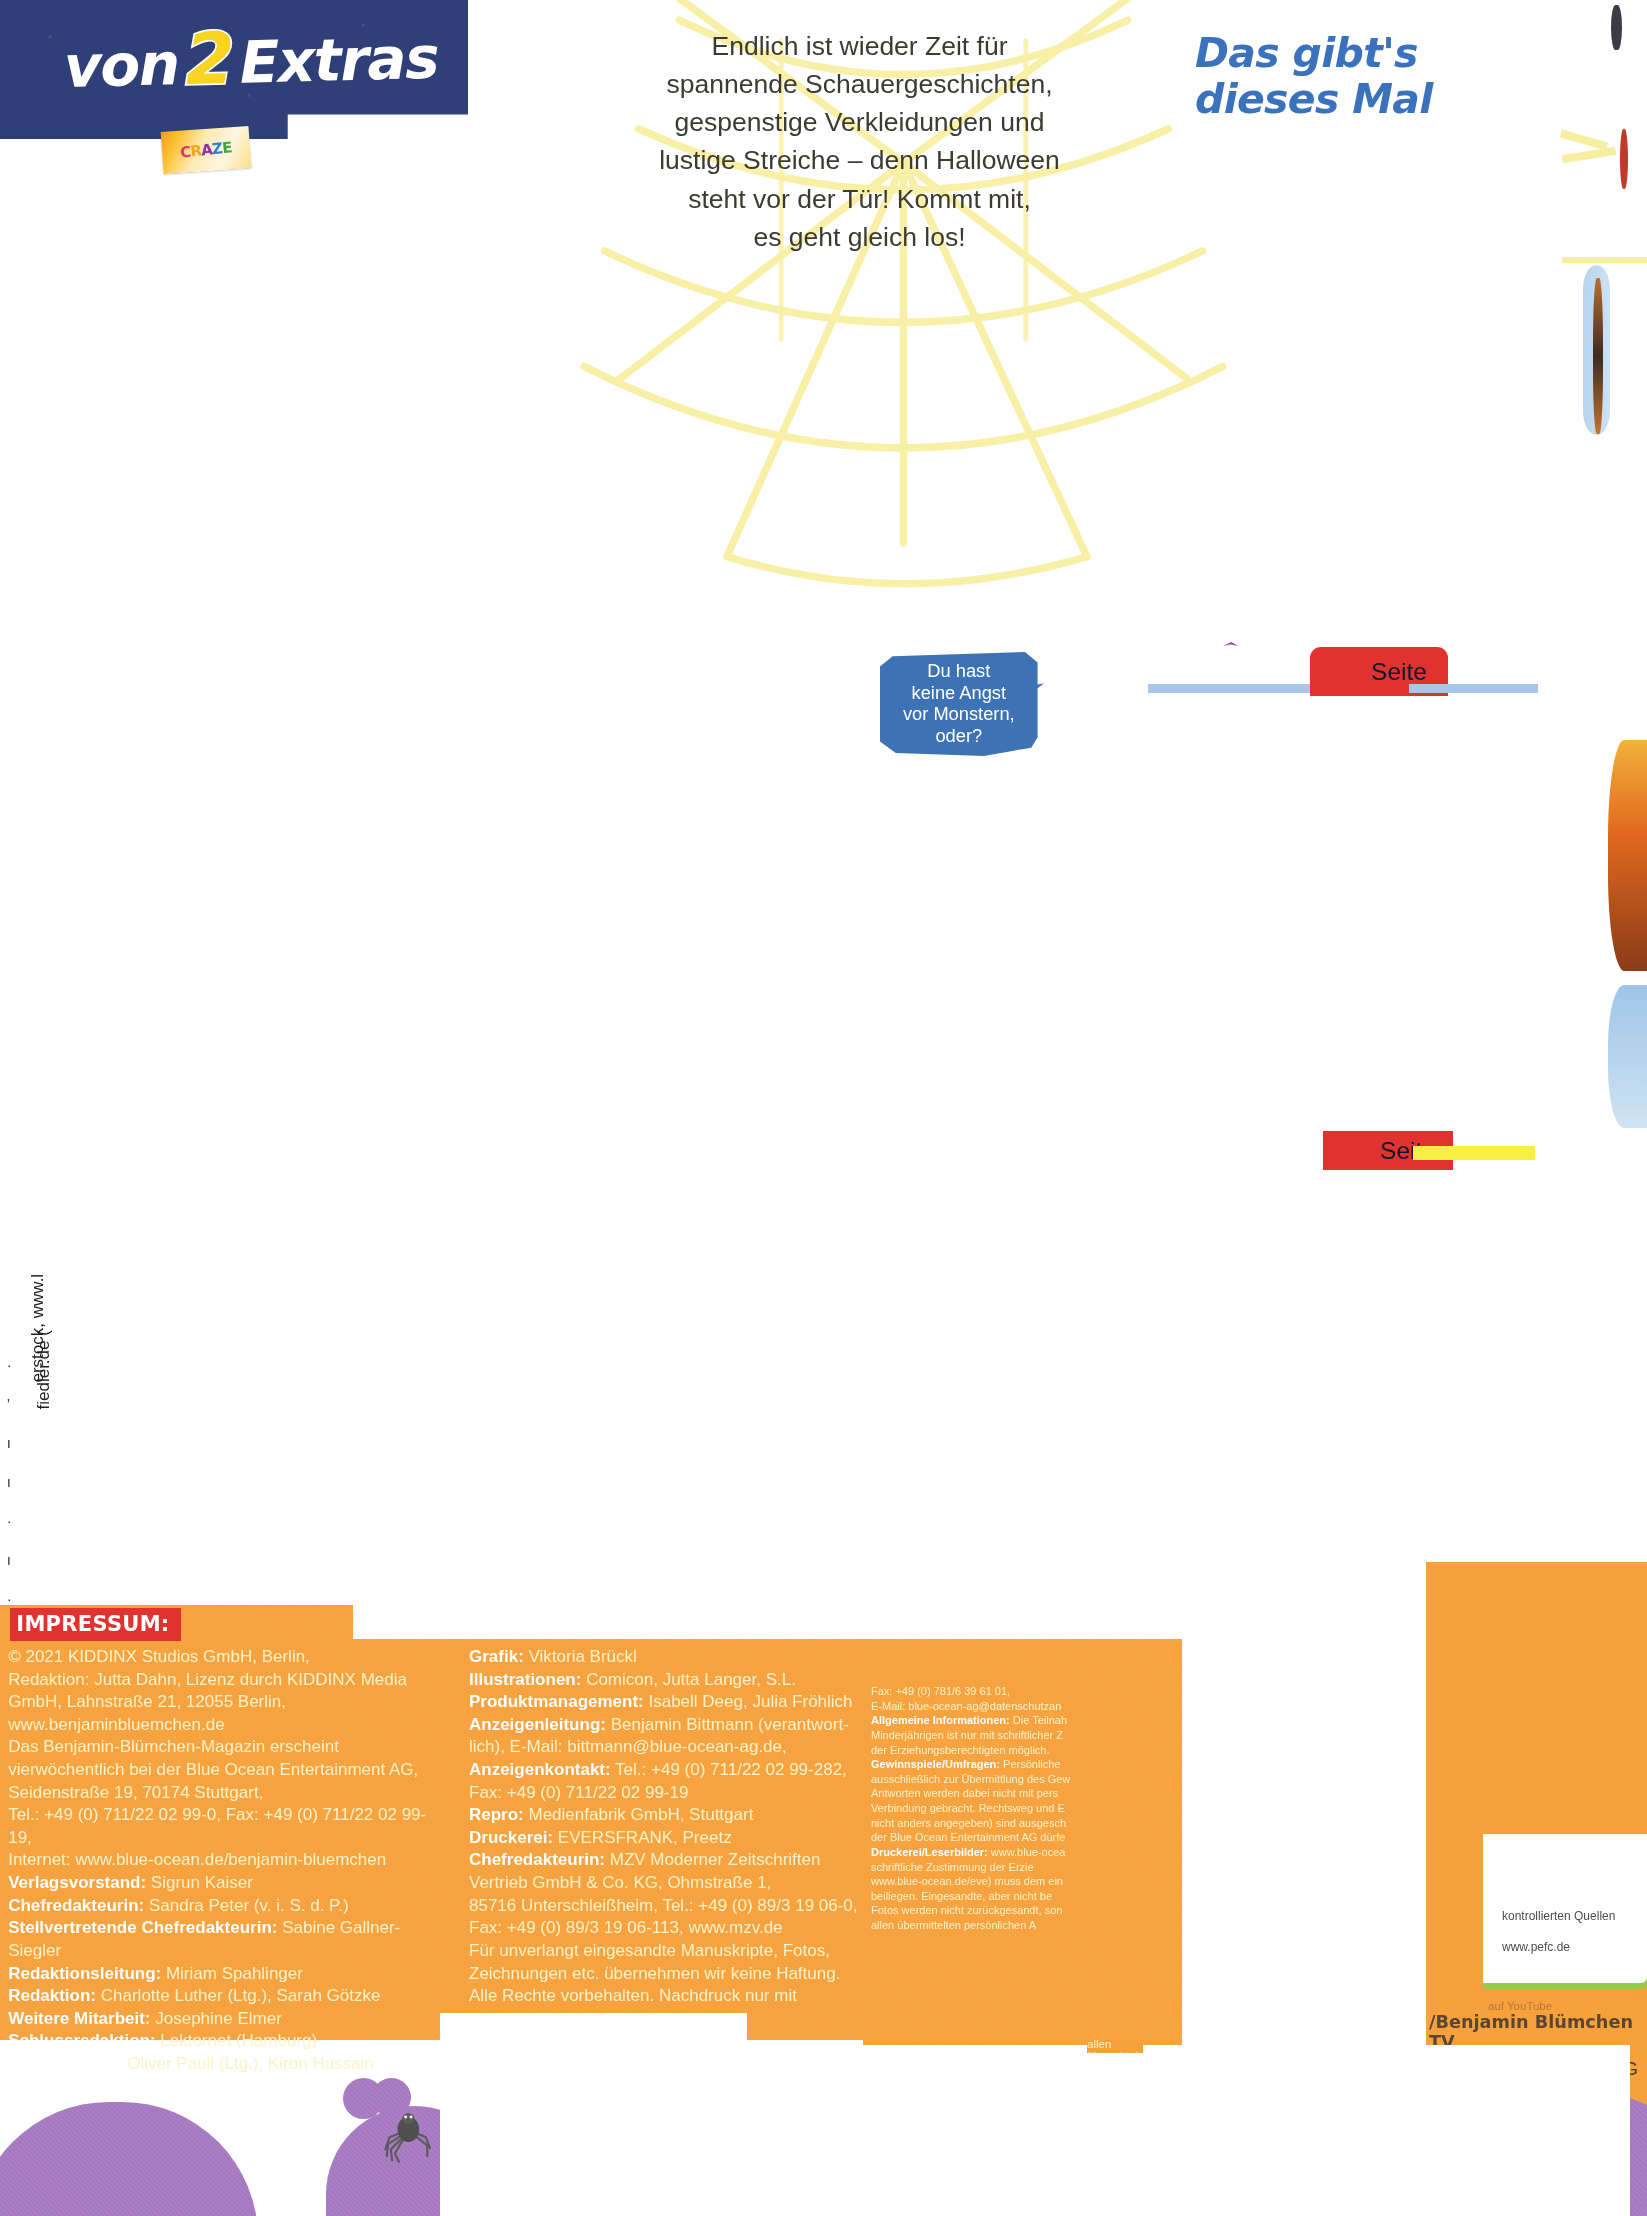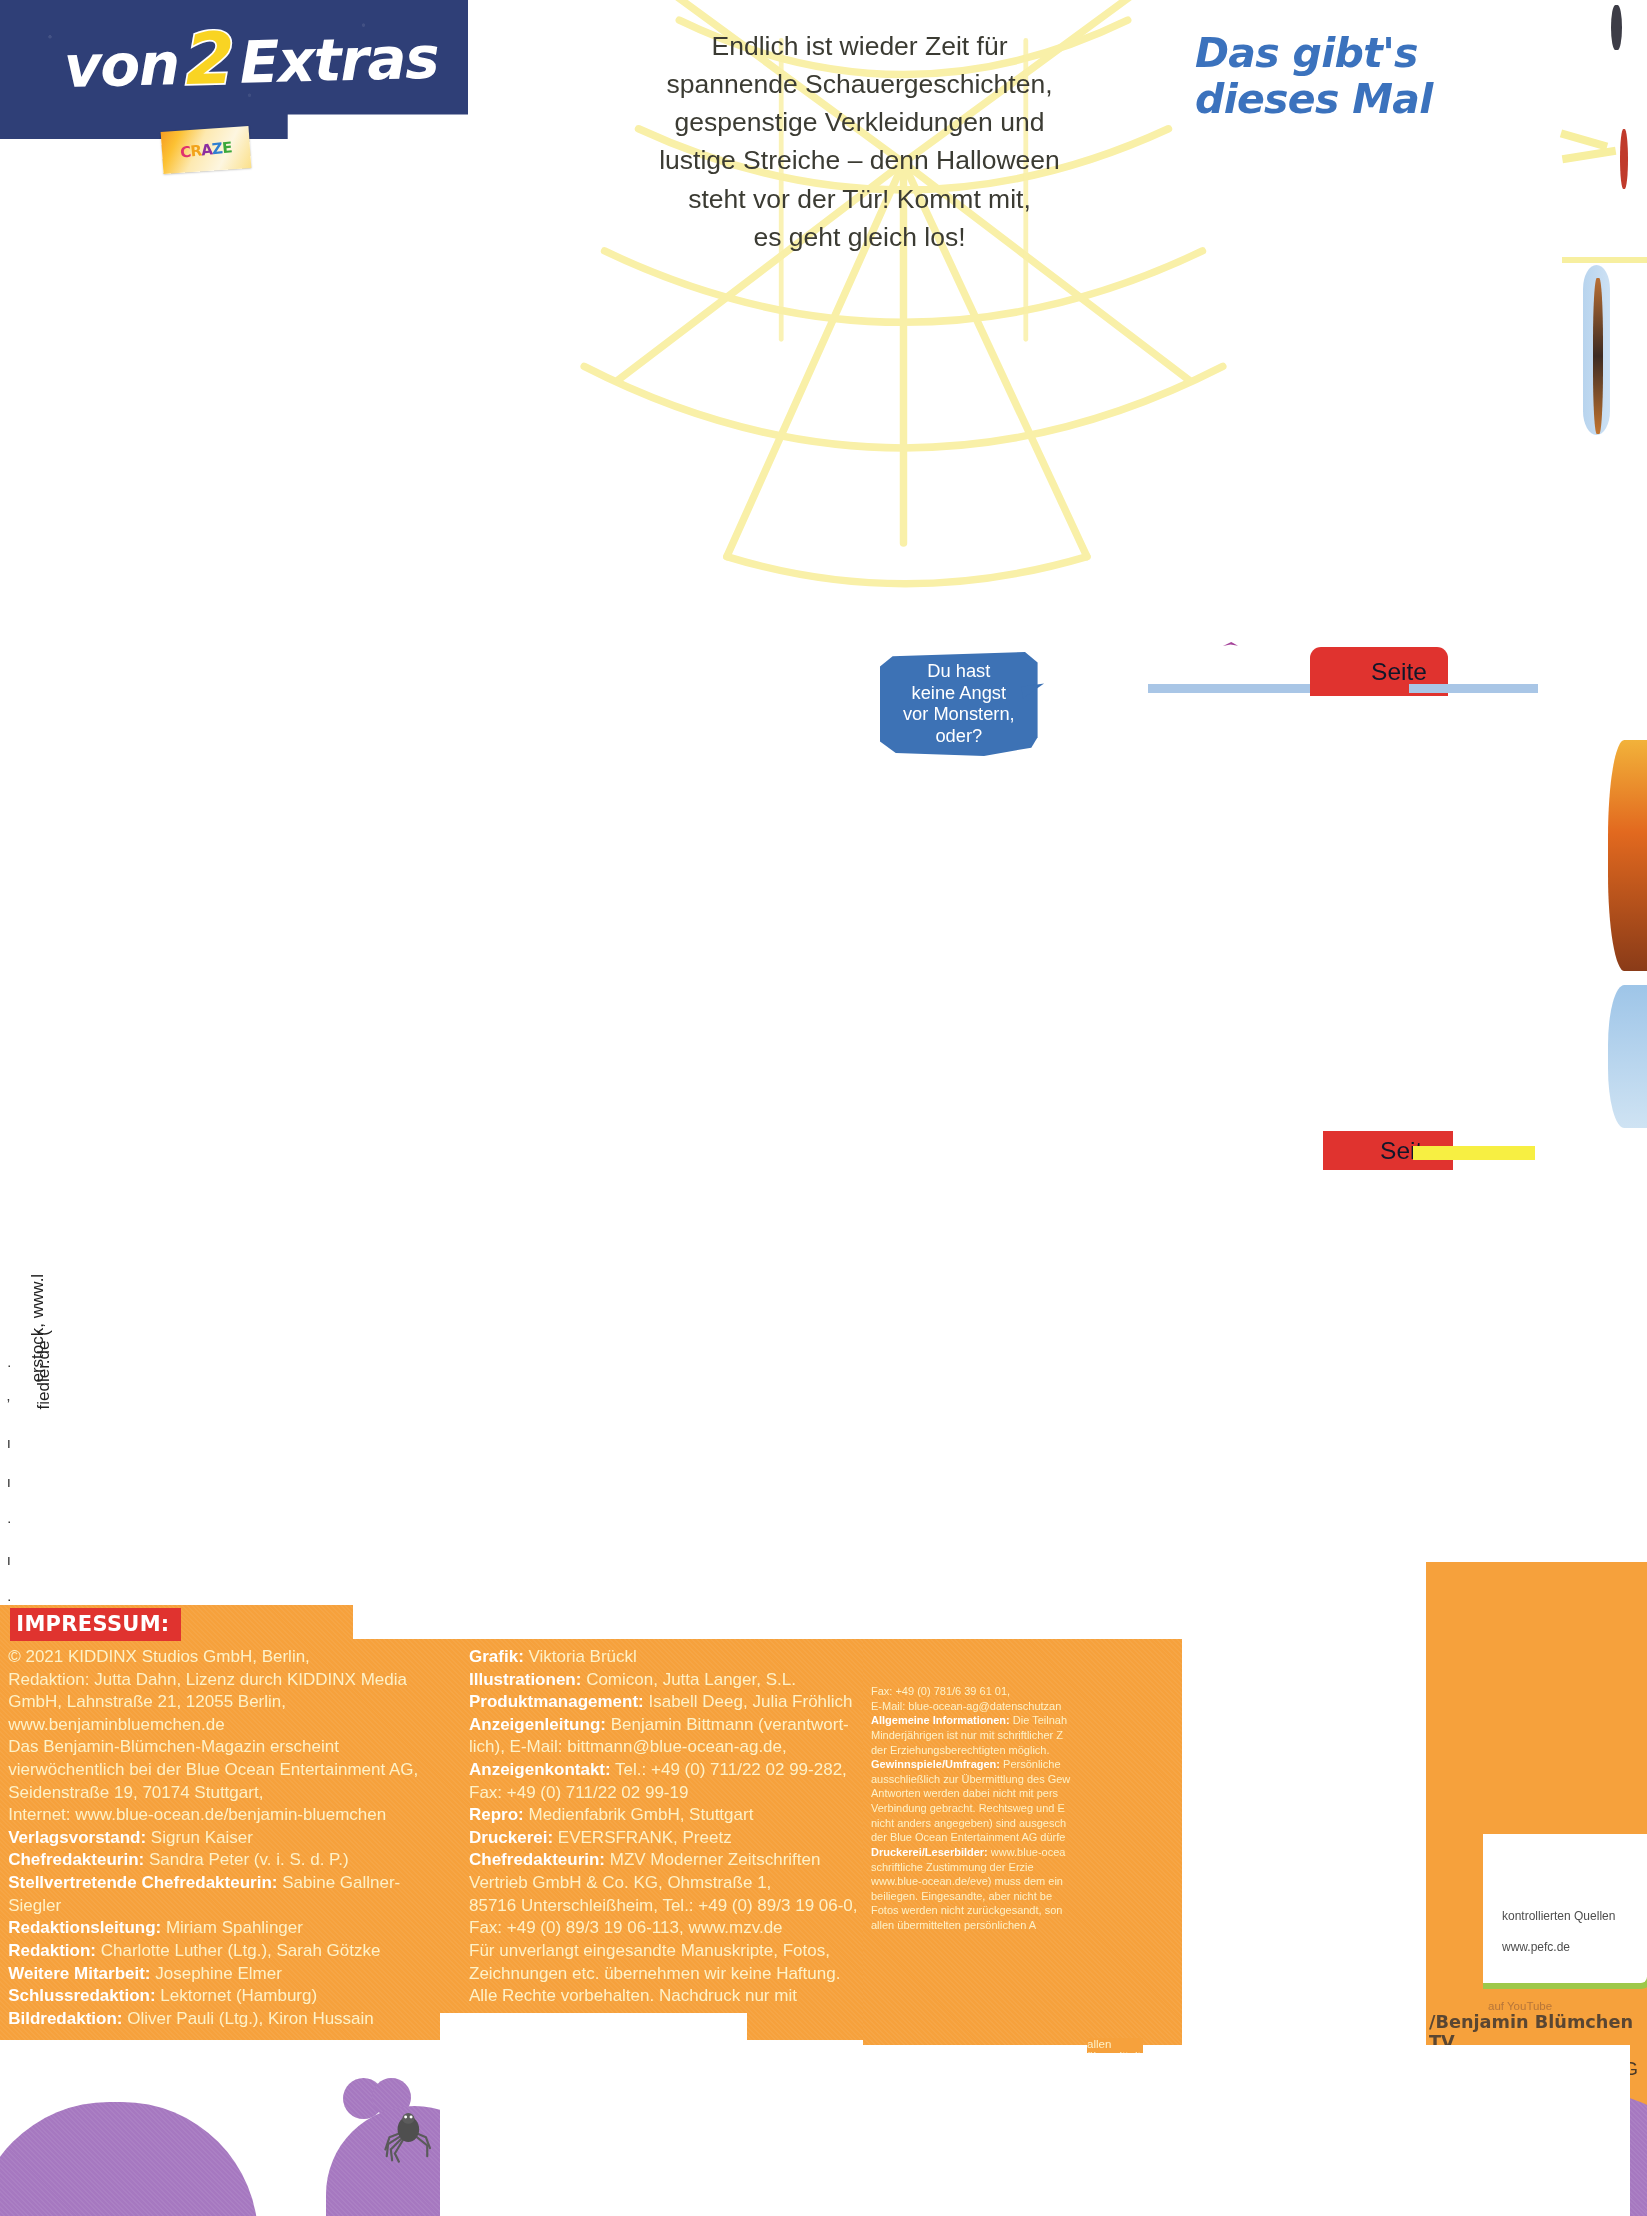--- a/index.html
+++ b/index.html
@@ -335,20 +335,21 @@
   <div class="impressum-title">IMPRESSUM:</div>
 
   <div class="imp-col imp-col-1">
     <p>© 2021 KIDDINX Studios GmbH, Berlin,</p>
     <p>Redaktion: Jutta Dahn, Lizenz durch KIDDINX Media</p>
     <p>GmbH, Lahnstraße 21, 12055 Berlin,</p>
     <p>www.benjaminbluemchen.de</p>
     <p>Das Benjamin-Blümchen-Magazin erscheint</p>
     <p>vierwöchentlich bei der Blue Ocean Entertainment AG,</p>
     <p>Seidenstraße 19, 70174 Stuttgart,</p>
+    <p>Tel.: +49 (0) 711/22 02 99-0, Fax: +49 (0) 711/22 02 99-19,</p>
     <p>Internet: www.blue-ocean.de/benjamin-bluemchen</p>
     <p><b>Verlagsvorstand:</b><span> Sigrun Kaiser</span></p>
     <p><b>Chefredakteurin:</b><span> Sandra Peter (v. i. S. d. P.)</span></p>
     <p><b>Stellvertretende Chefredakteurin:</b><span> Sabine Gallner-Siegler</span></p>
     <p><b>Redaktionsleitung:</b><span> Miriam Spahlinger</span></p>
     <p><b>Redaktion:</b><span> Charlotte Luther (Ltg.), Sarah Götzke</span></p>
     <p><b>Weitere Mitarbeit:</b><span> Josephine Elmer</span></p>
     <p><b>Schlussredaktion:</b><span> Lektornet (Hamburg)</span></p>
     <p><b>Bildredaktion:</b><span> Oliver Pauli (Ltg.), Kiron Hussain</span></p>
   </div>

